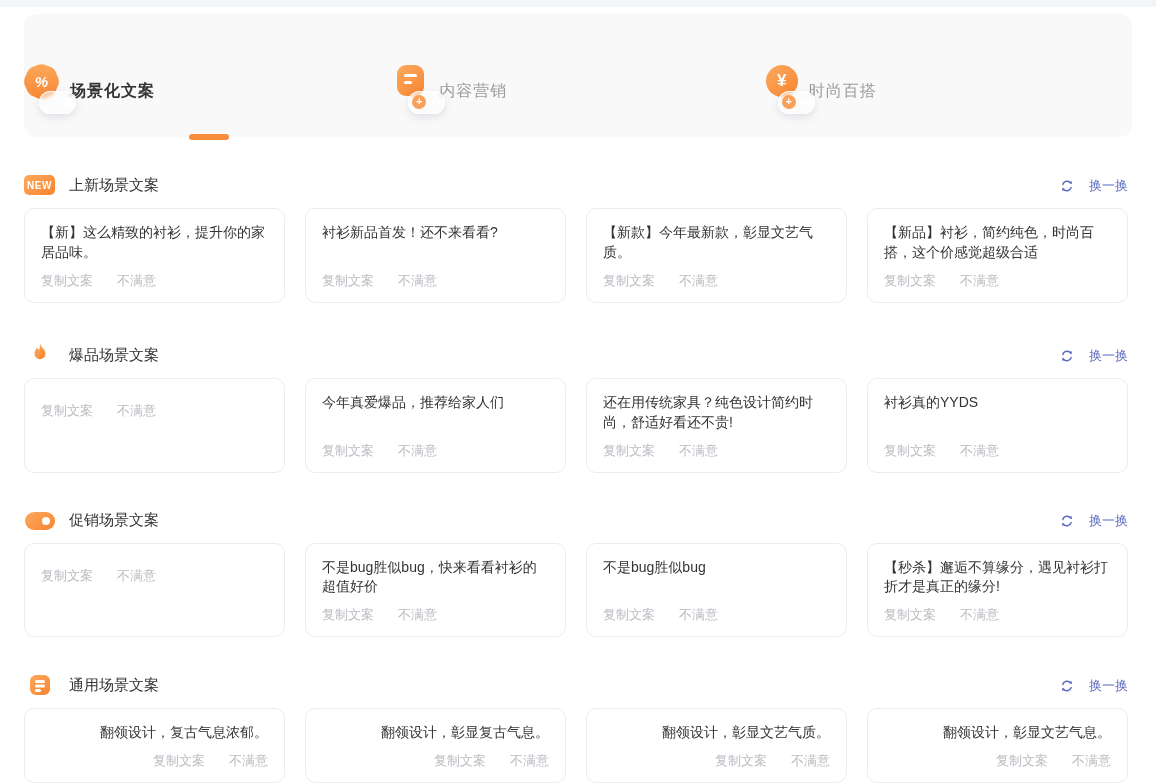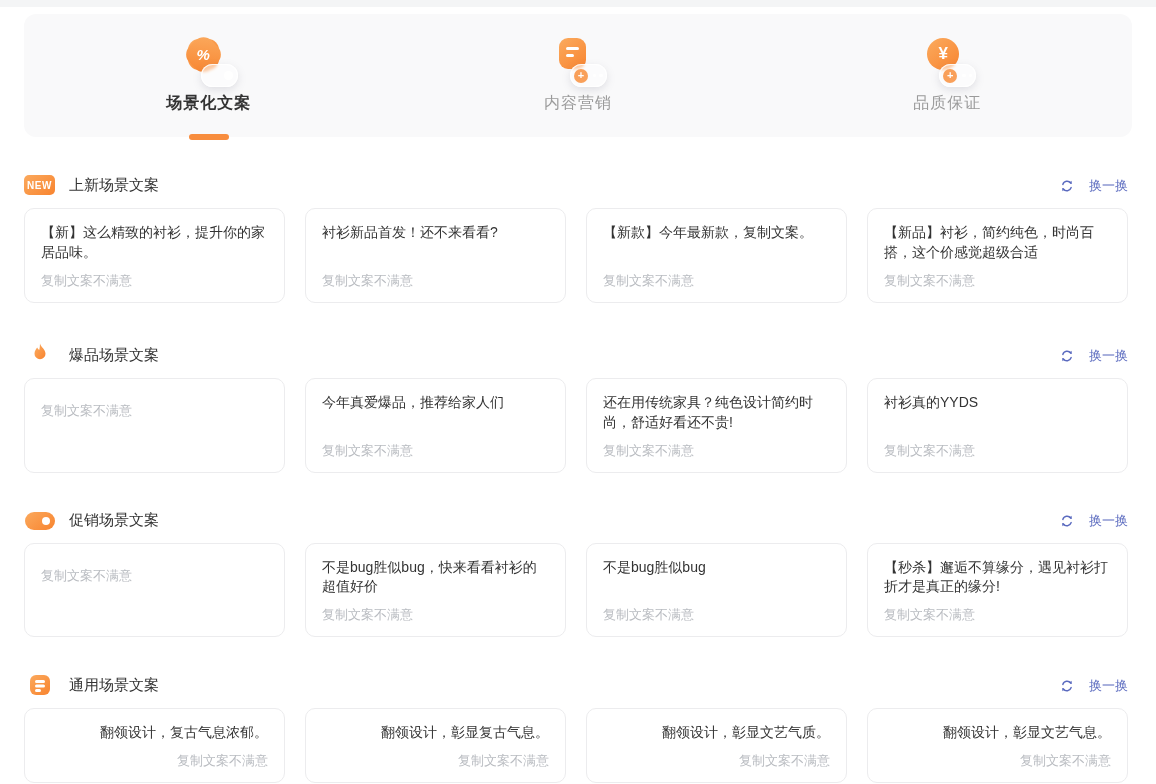--- a/index.html
+++ b/index.html
@@ -9,21 +9,21 @@
     -webkit-font-smoothing:antialiased;
   }
   .top-strip{height:7px;background:#f4f5f6;}
 
   
   .tab-panel{
     position:relative;margin:7px 24px 0;height:123px;
     background:#f9f9fa;border-radius:12px;
     display:flex;
   }
-  .tab{flex:1;display:flex;flex-direction:column;align-items:center;padding-top:22px;cursor:pointer;}
+  .tab{flex:1;display:flex;flex-direction:row;align-items:center;padding-top:22px;cursor:pointer;}
   .tab-label{margin-top:9px;font-size:16px;color:#9b9b9b;letter-spacing:1px;}
   .tab.active .tab-label{color:#333;font-weight:bold;}
   .tab-underline{
     position:absolute;bottom:-3px;left:calc(16.6667% - 20px);
     width:40px;height:6px;border-radius:3px;background:#f88d3e;
   }
 
   .tab-icon{position:relative;width:46px;height:48px;}
   .seal{position:absolute;left:2px;top:3px;width:31px;height:31px;}
   .seal::before,.seal::after{
@@ -95,21 +95,21 @@
   .card-grid{
     margin-top:13px;display:grid;grid-template-columns:repeat(4,1fr);gap:20px;
   }
   .card{
     box-sizing:border-box;background:#fff;border:1px solid #ececee;border-radius:10px;
     padding:14px 16px 12px;min-height:94px;
     display:flex;flex-direction:column;justify-content:space-between;
   }
   .card-grid.short .card{min-height:68px;align-items:flex-end;}
   .card-text{font-size:14px;line-height:1.42;color:#333;}
-  .card-actions{display:flex;margin-top:9px;}
+  .card-actions{display:flex;gap:24px;margin-top:9px;}
   .act{font-size:13px;color:#b9bcc1;cursor:pointer;}
 </style>
 </head>
 <body>
 
 <div class="top-strip"></div>
 
 <div class="tab-panel">
 
   <div class="tab active">
@@ -142,21 +142,21 @@
     <div class="tab-icon">
       <span class="coin"></span>
       <span class="glass">
         <span class="pad-plus"></span>
         <span class="pad-dots">
             <i></i>
             <i></i>
           </span>
       </span>
     </div>
-    <div class="tab-label">品质保证</div>
+    <div class="tab-label">时尚百搭</div>
   </div>
 
   <div class="tab-underline"></div>
 </div>
 
 <div class="section">
   <div class="sec-head">
     <span class="ic-new">NEW</span>
     <span class="sec-title">上新场景文案</span>
     <span class="refresh">
@@ -180,21 +180,21 @@
       </div>
     </div>
     <div class="card">
       <div class="card-text">衬衫新品首发！还不来看看?</div>
       <div class="card-actions">
         <span class="act">复制文案</span>
         <span class="act">不满意</span>
       </div>
     </div>
     <div class="card">
-      <div class="card-text">【新款】今年最新款，复制文案。</div>
+      <div class="card-text">【新款】今年最新款，彰显文艺气质。</div>
       <div class="card-actions">
         <span class="act">复制文案</span>
         <span class="act">不满意</span>
       </div>
     </div>
     <div class="card">
       <div class="card-text">【新品】衬衫，简约纯色，时尚百搭，这个价感觉超级合适</div>
       <div class="card-actions">
         <span class="act">复制文案</span>
         <span class="act">不满意</span>

